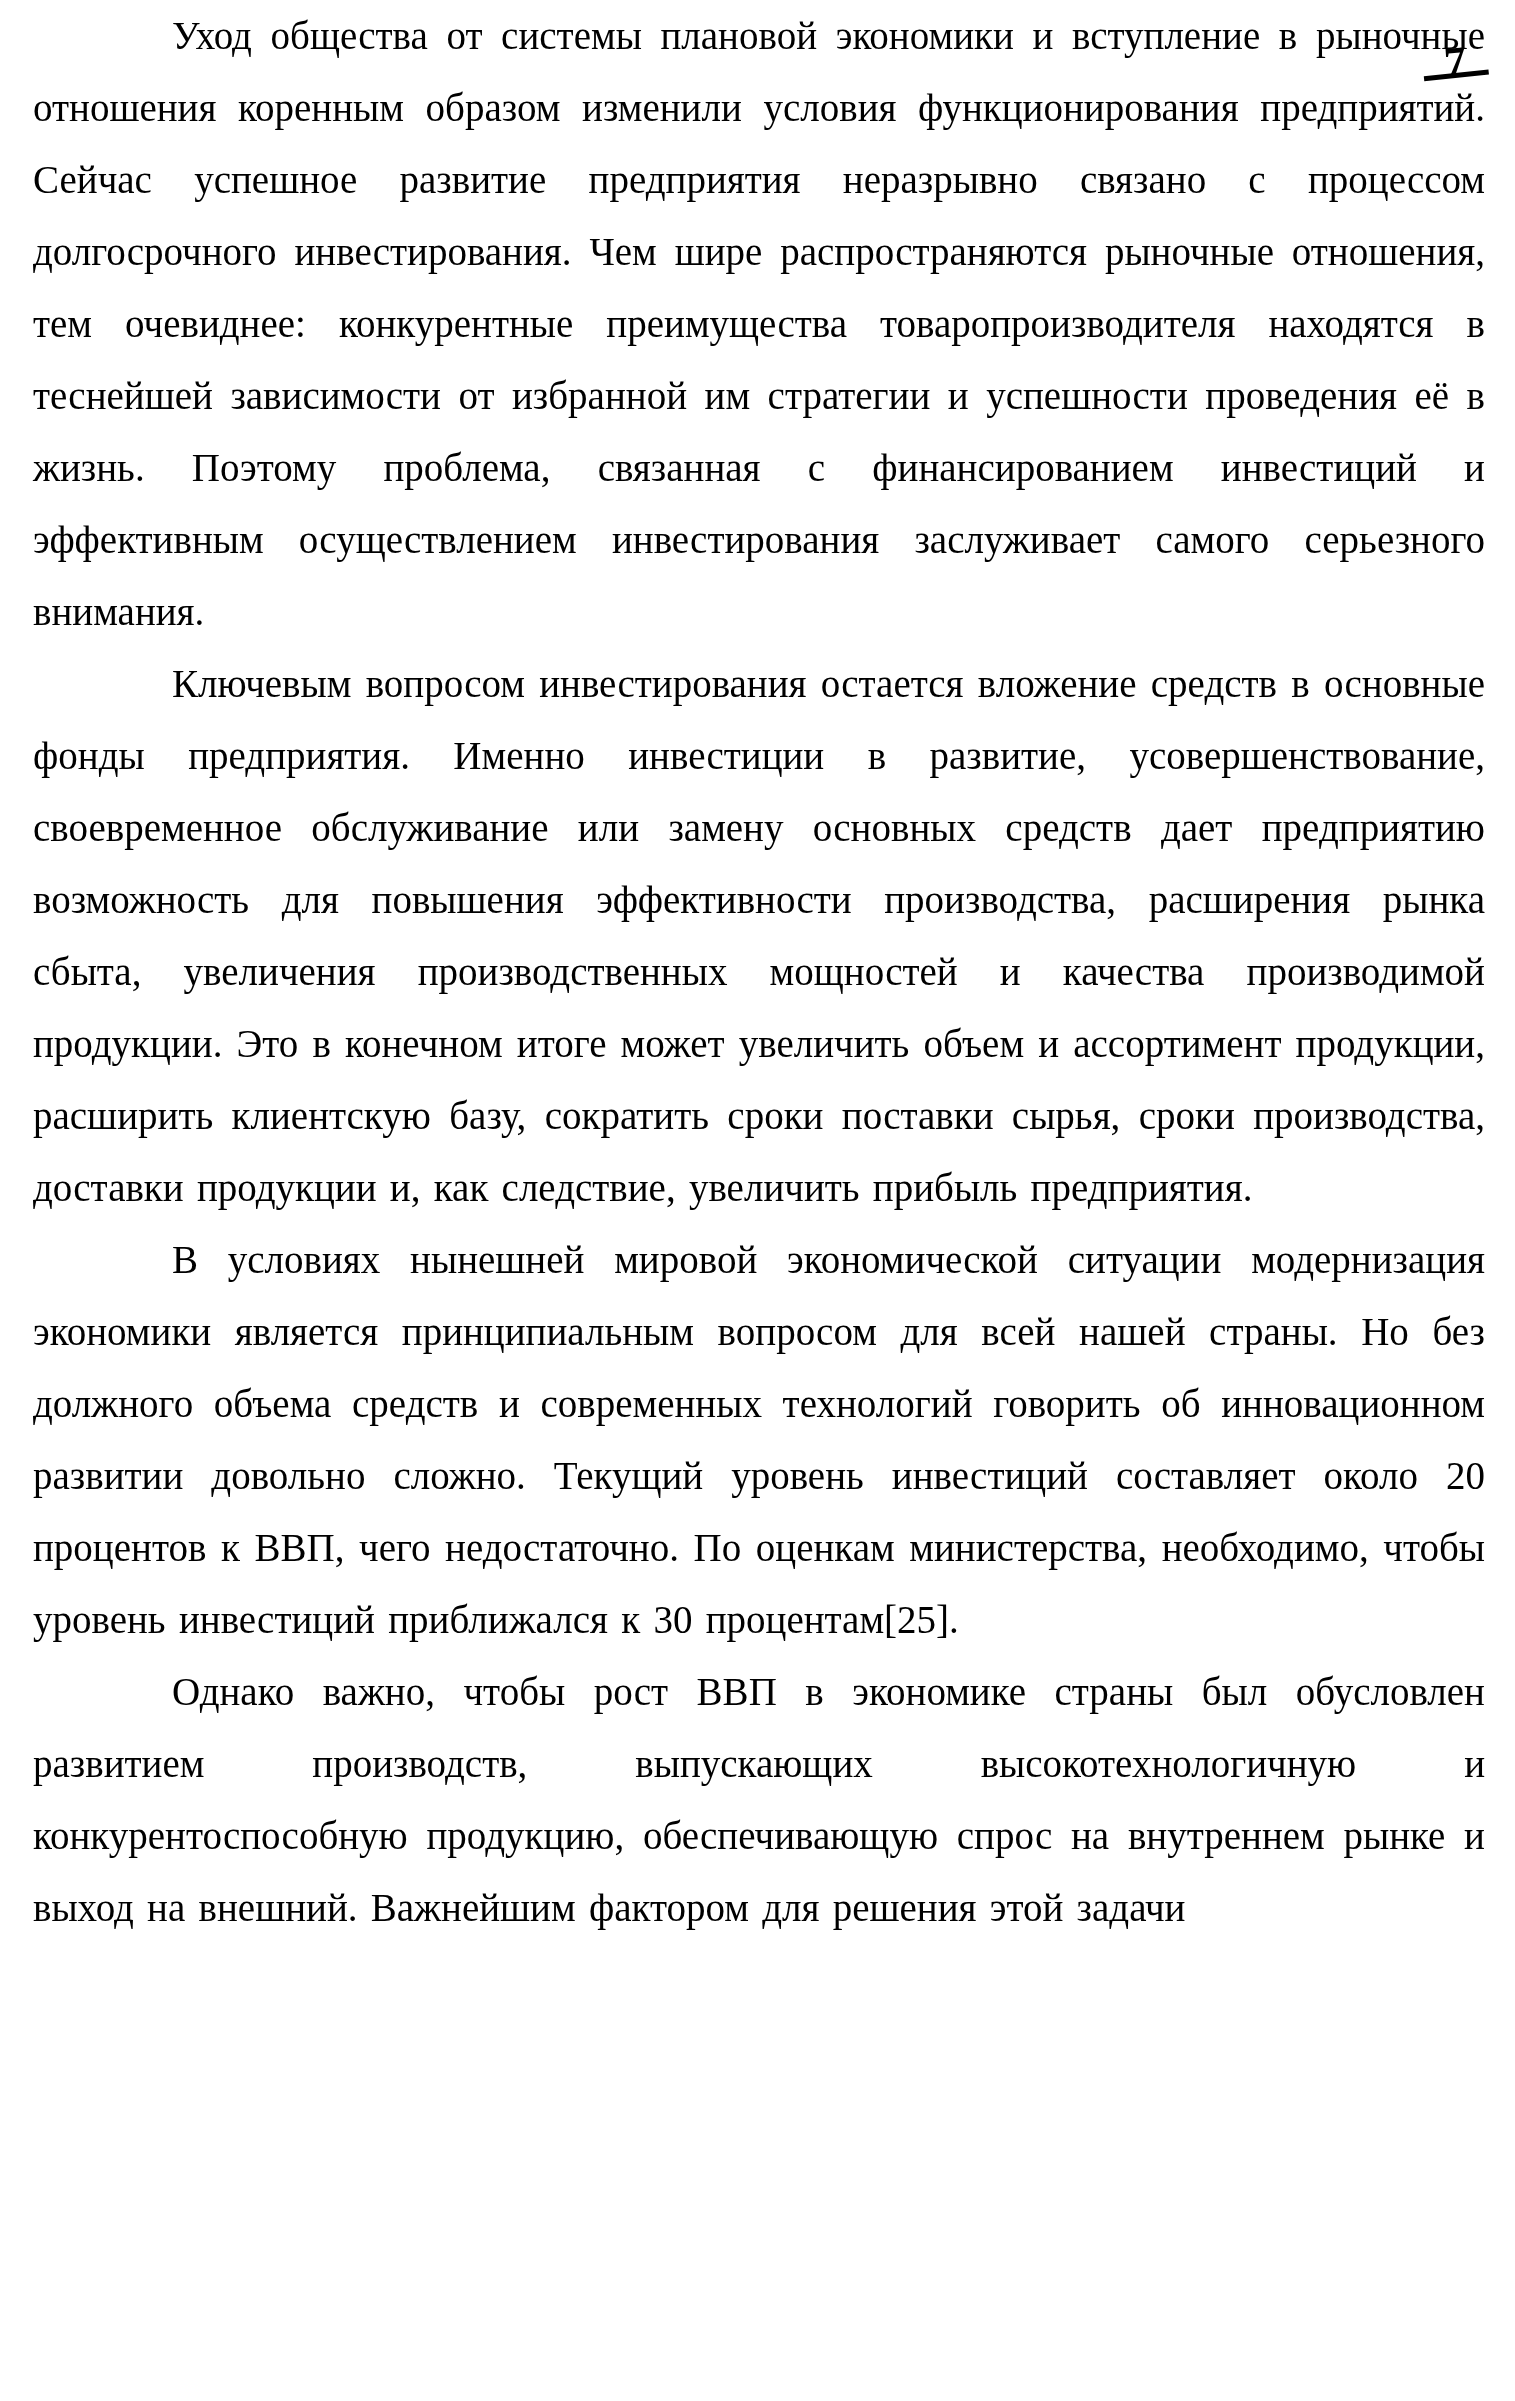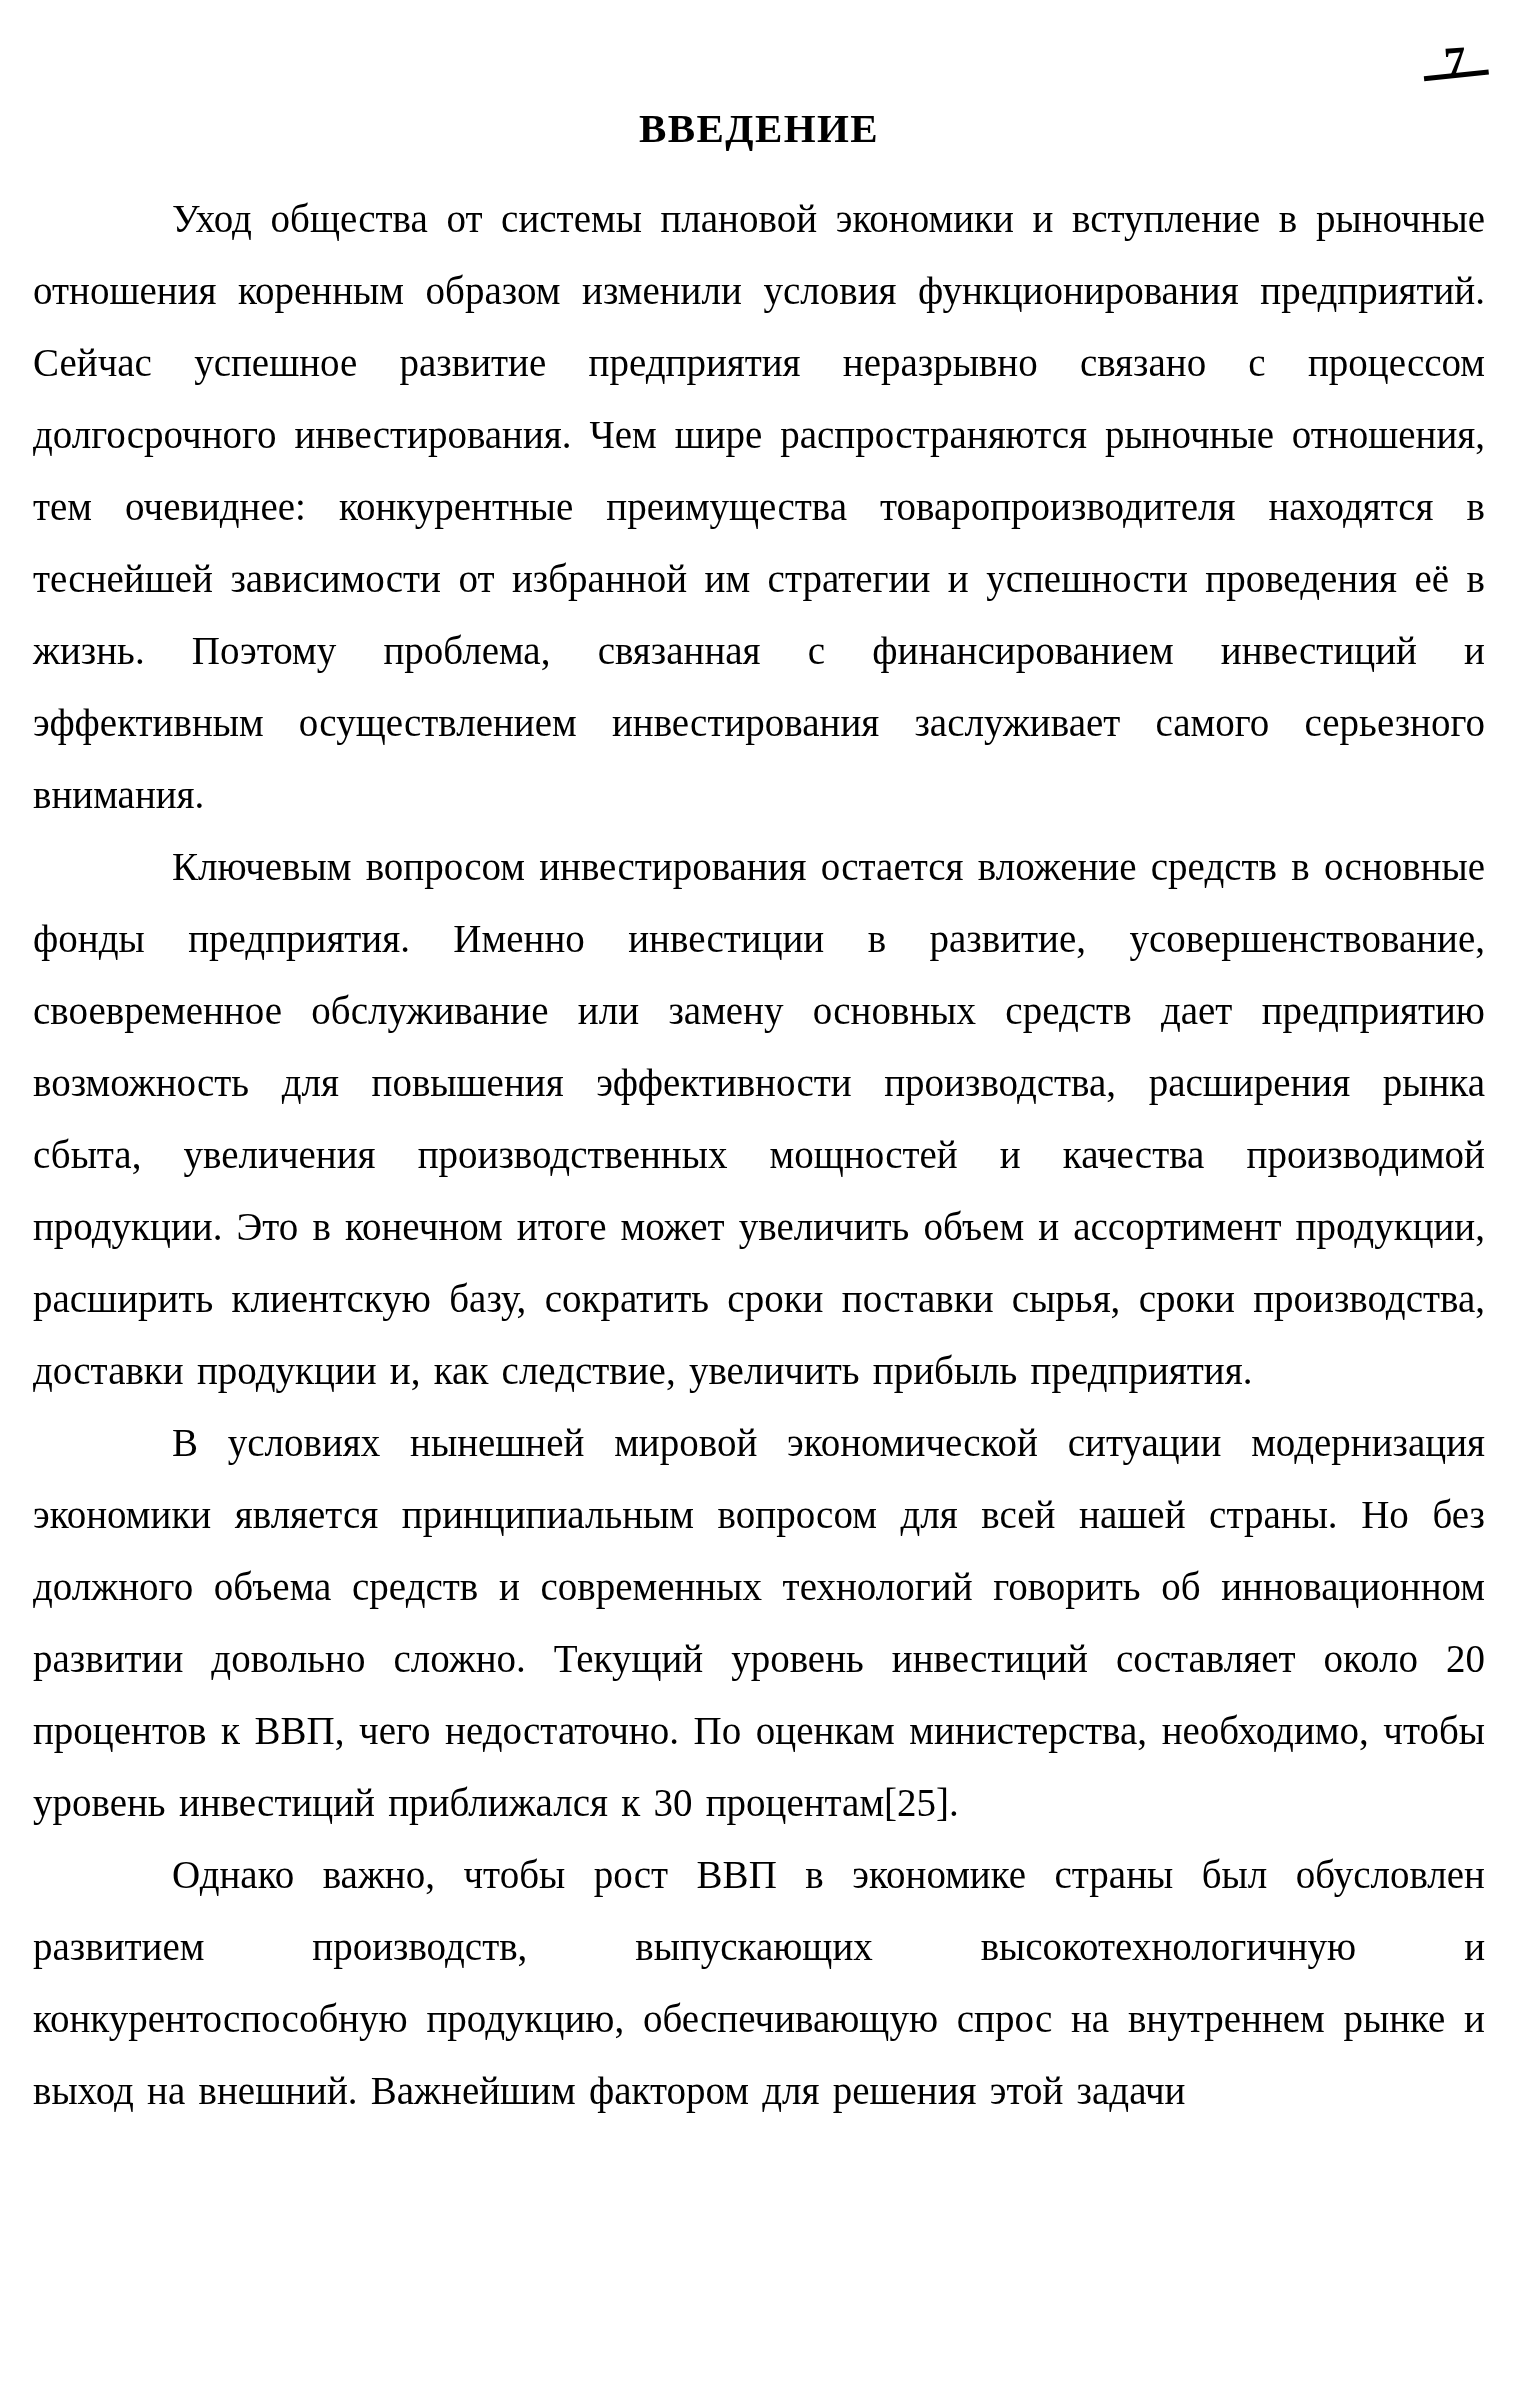--- a/index.html
+++ b/index.html
@@ -54,21 +54,20 @@
     margin: 0;
     word-spacing: 3.5px;
   }
 </style>
 </head>
 <body>
 
 <div class="page">
   <div class="page-number">7</div>
 
-  <h1 class="title">ВВЕДЕНИЕ</h1>
 
   <p class="para">Уход общества от системы плановой экономики и вступление в рыночные отношения коренным образом изменили условия функционирования предприятий. Сейчас успешное развитие предприятия неразрывно связано с процессом долгосрочного инвестирования. Чем шире распространяются рыночные отношения, тем очевиднее: конкурентные преимущества товаропроизводителя находятся в теснейшей зависимости от избранной им стратегии и успешности проведения её в жизнь. Поэтому проблема, связанная с финансированием инвестиций и эффективным осуществлением инвестирования заслуживает самого серьезного внимания.</p>
 
   <p class="para">Ключевым вопросом инвестирования остается вложение средств в основные фонды предприятия. Именно инвестиции в развитие, усовершенствование, своевременное обслуживание или замену основных средств дает предприятию возможность для повышения эффективности производства, расширения рынка сбыта, увеличения производственных мощностей и качества производимой продукции. Это в конечном итоге может увеличить объем и ассортимент продукции, расширить клиентскую базу, сократить сроки поставки сырья, сроки производства, доставки продукции и, как следствие, увеличить прибыль предприятия.</p>
 
   <p class="para">В условиях нынешней мировой экономической ситуации модернизация экономики является принципиальным вопросом для всей нашей страны. Но без должного объема средств и современных технологий говорить об инновационном развитии довольно сложно. Текущий уровень инвестиций составляет около 20 процентов к ВВП, чего недостаточно. По оценкам министерства, необходимо, чтобы уровень инвестиций приближался к 30 процентам[25].</p>
 
   <p class="para">Однако важно, чтобы рост ВВП в экономике страны был обусловлен развитием производств, выпускающих высокотехнологичную и конкурентоспособную продукцию, обеспечивающую спрос на внутреннем рынке и выход на внешний. Важнейшим фактором для решения этой задачи</p>
 </div>
 

